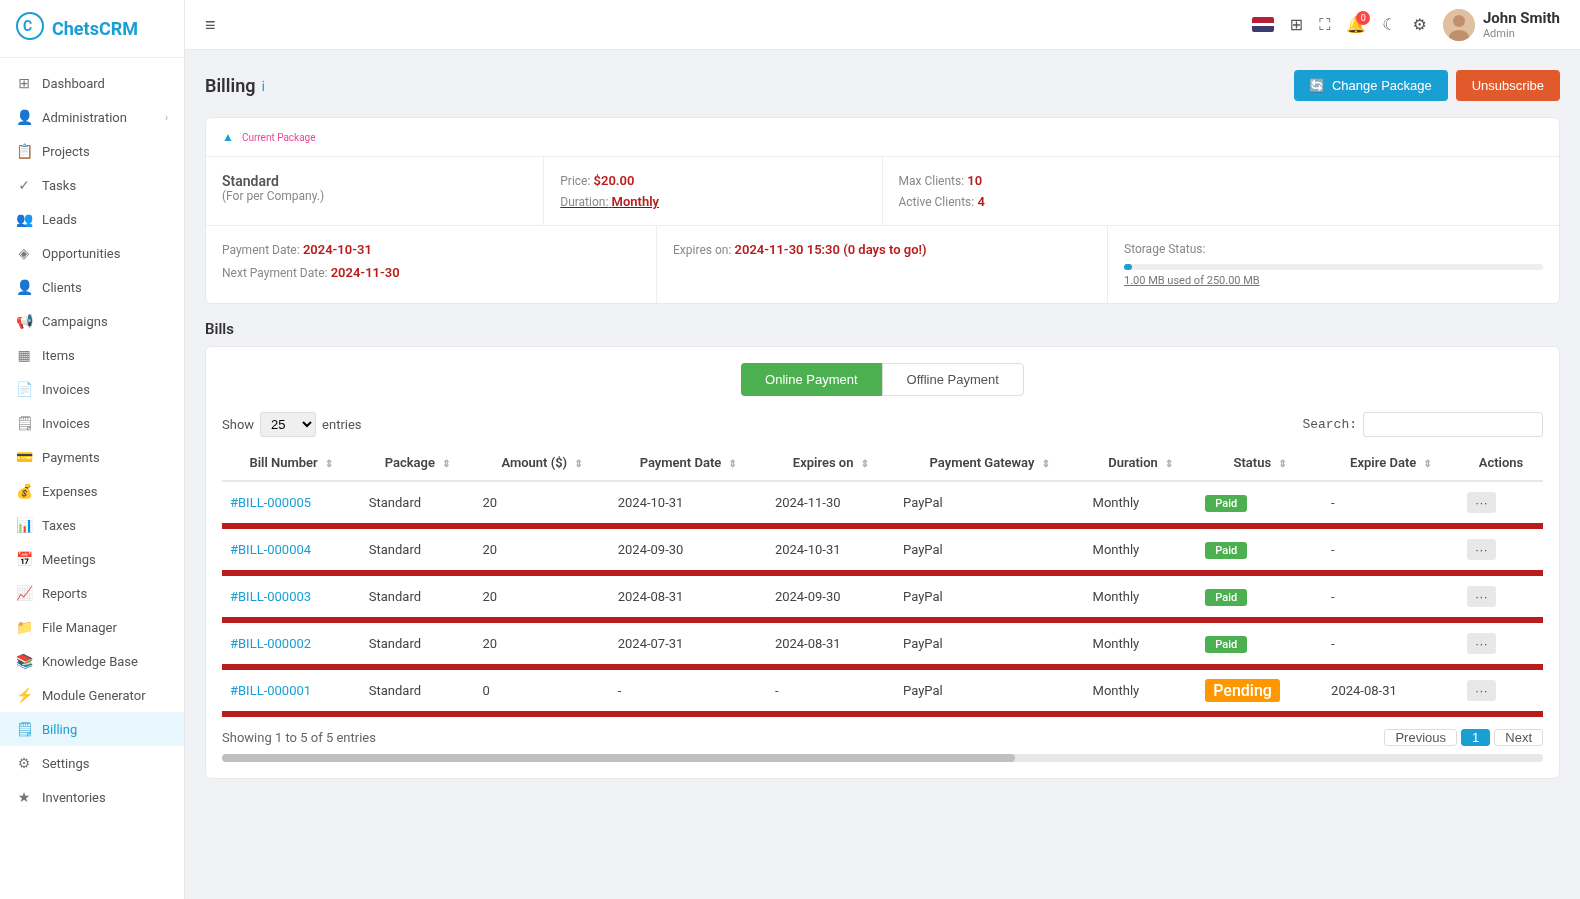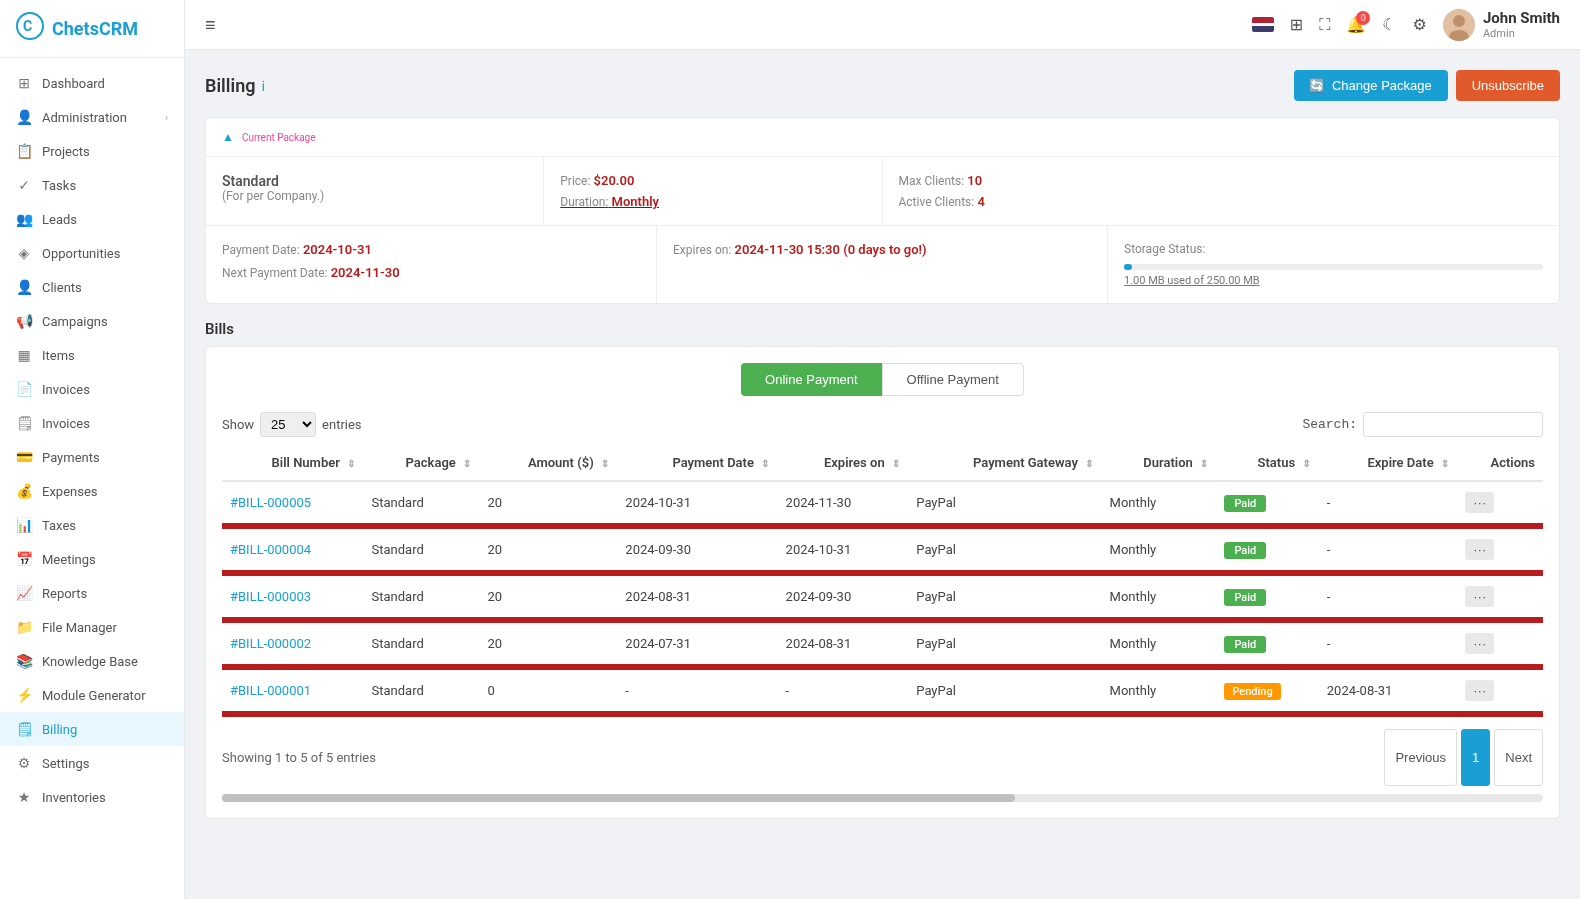--- a/index.html
+++ b/index.html
@@ -82,33 +82,33 @@
     .table-controls { display: flex; align-items: center; justify-content: space-between; margin-bottom: 8px; }
     .show-entries { display: flex; align-items: center; gap: 6px; color: #555; font-size: 13px; }
     .show-entries select { border: 1px solid #ddd; border-radius: 3px; padding: 3px 6px; font-size: 13px; }
     .search-box { display: flex; align-items: center; gap: 6px; }
     .search-box label { color: #555; font-size: 13px; font-family: Liberation Mono, monospace; }
     .search-box input { border: 1px solid #ddd; border-radius: 3px; padding: 4px 8px; font-size: 13px; width: 180px; }
 
     
     table { width: 100%; border-collapse: collapse; font-size: 13px; }
     thead tr { border-bottom: 2px solid #e8e8e8; }
-    th { padding: 10px 8px; text-align: right; font-weight: 600; color: #444; white-space: nowrap; position: relative; margin-left: 16px; }
+    th { padding: 10px 8px; text-align: center; font-weight: 600; color: #444; white-space: nowrap; position: relative; margin-left: 16px; }
     th .sort-icon { color: #aaa; font-size: 10px; margin-left: 4px; }
     td { padding: 10px 8px; border-bottom: 6px solid #b91c1c; color: #444; }
     .link-blue { color: #1a9fd4; text-decoration: none; cursor: pointer; }
     .badge-paid { background: #4caf50; color: #fff; padding: 2px 10px; border-radius: 3px; font-size: 11px; font-weight: 500; }
-    .badge-pending { background: #ff9800; color: #fff; padding: 2px 8px; border-radius: 3px; font-size: 11px; font-weight: 500; }
+    .badge-pending { background: #ff9800; color: #fff; padding: 2px 8px; border-radius: 3px; font-size: 16px; font-weight: 500; }
     .actions-btn { background: #e8e8e8; border: none; border-radius: 3px; padding: 3px 8px; cursor: pointer; font-size: 13px; color: #555; }
 
     
     .table-footer { display: flex; align-items: center; justify-content: space-between; margin-top: 12px; }
     .showing-text { color: #666; font-size: 13px; }
     .pagination { display: flex; align-items: center; gap: 4px; }
-    .page-btn { background: #fff; border: 1px solid #ddd; padding: 20px 10px; cursor: pointer; border-radius: 3px; font-size: 13px; color: #555; }
+    .page-btn { background: #fff; border: 1px solid #ddd; padding: 0 10px; cursor: pointer; border-radius: 3px; font-size: 13px; color: #555; }
     .page-btn.active { background: #1a9fd4; color: #fff; border-color: #1a9fd4; }
 
     
     .table-scroll { overflow-x: auto; }
     .scroll-bar { height: 8px; background: #e8e8e8; border-radius: 4px; margin-top: 8px; position: relative; }
     .scroll-thumb { height: 8px; background: #c0c0c0; border-radius: 4px; width: 60%; position: absolute; left: 0; }
   </style>
 </head>
 <body>
 

